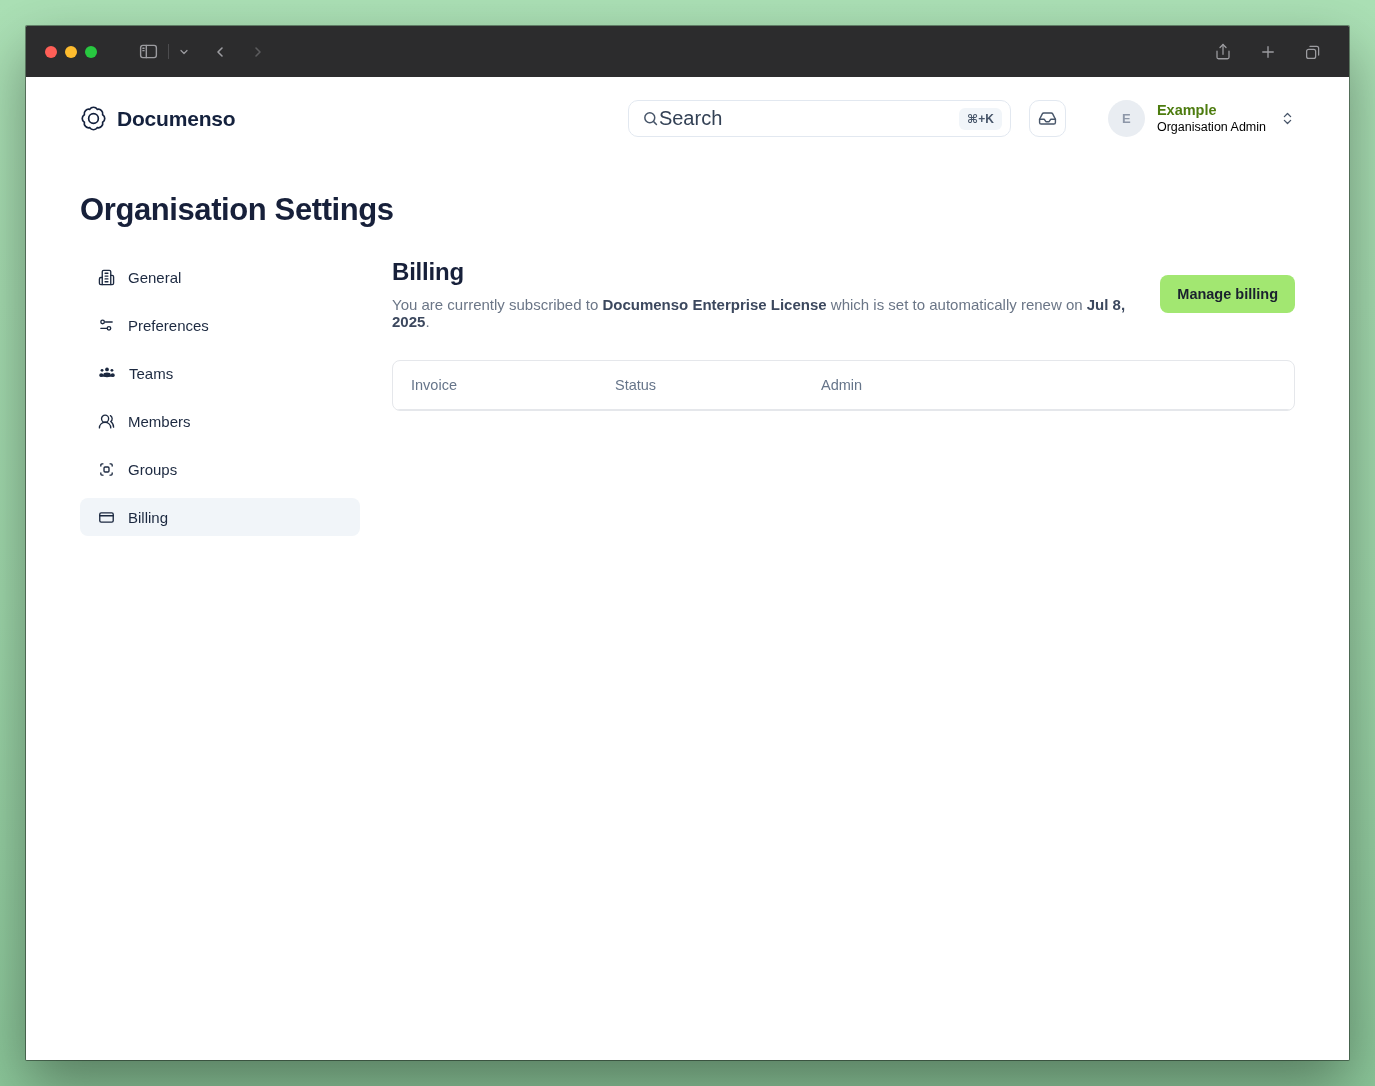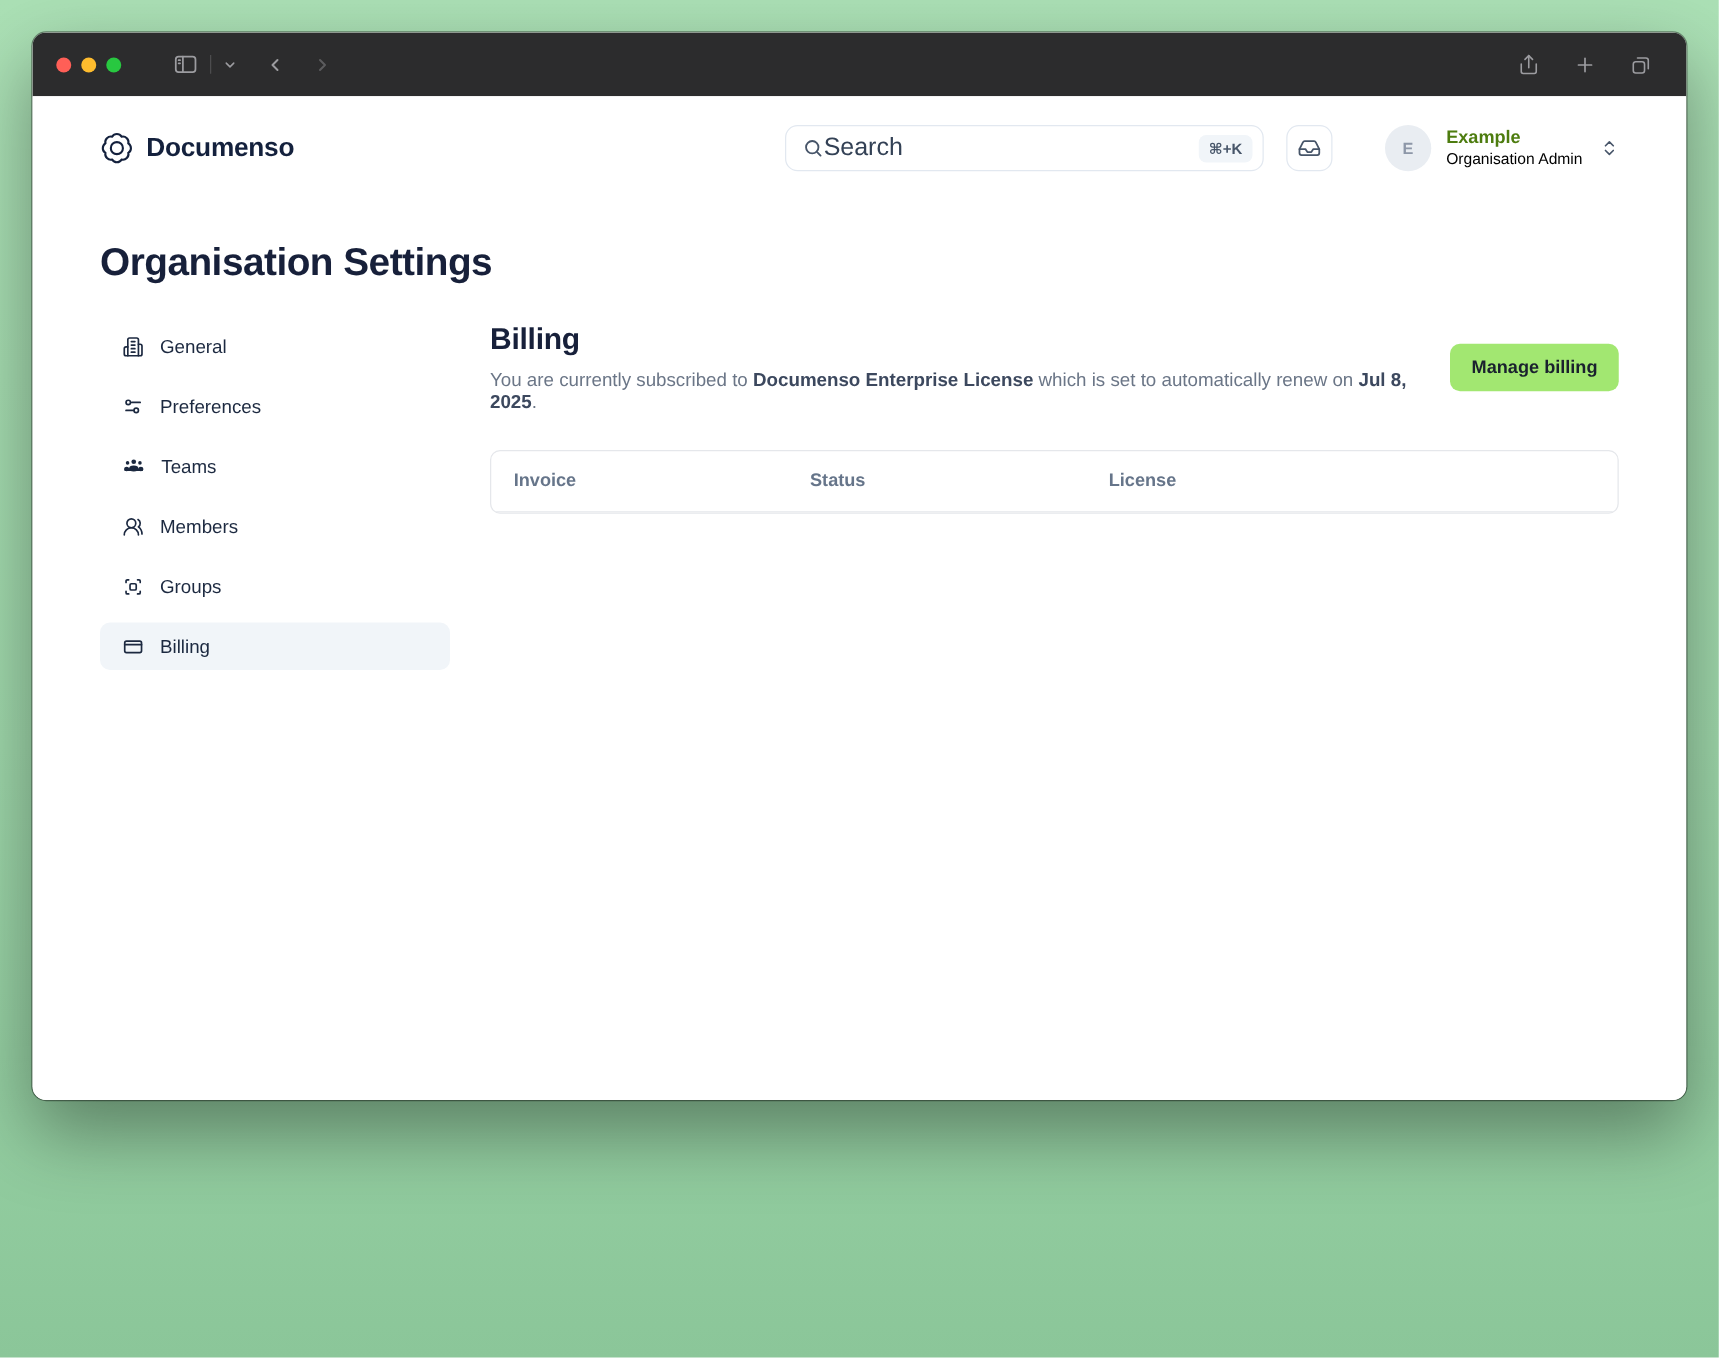--- a/index.html
+++ b/index.html
@@ -3,22 +3,22 @@
 <meta charset="utf-8">
 <style>
   * { margin:0; padding:0; box-sizing:border-box; }
   html,body { width:1375px; height:1086px; }
   body {
     font-family:"Liberation Sans","DejaVu Sans",sans-serif;
     background:linear-gradient(180deg,#abe0b5 0%,#9fd8ab 55%,#8bc699 100%);
     position:relative; overflow:hidden;
   }
   .window {
-    position:absolute; left:26px; top:26px; width:1323px; height:854px;
-    border-radius:11px; overflow:hidden; background:#fff;
+    position:absolute; left:26px; top:26px; width:1323px; height:1034px;
+    border-radius:1px; overflow:hidden; background:#fff;
     box-shadow:0 0 0 1px rgba(0,0,0,.4), 0 25px 60px rgba(0,0,0,.38);
   }
   
   .titlebar {
     height:51px; background:#2c2c2d; display:flex; align-items:center;
     padding:0 19px; color:#9c9ca0;
   }
   .lights { display:flex; gap:8px; }
   .light { width:12px; height:12px; border-radius:50%; display:inline-block; }
   .tb-icons { display:flex; align-items:center; margin-left:41px; }
@@ -77,21 +77,21 @@
   .billing-desc { margin-top:10px; font-size:15px; color:#6b7687; }
   .billing-desc b { color:#3c485e; font-weight:700; }
   .manage-btn {
     margin-left:auto; height:38px; padding:0 17px; border:none; border-radius:8px;
     font-family:inherit; font-size:14.5px; font-weight:600; color:#1a212e;
     cursor:pointer; flex-shrink:0; align-self:center;
   }
   
   .card { margin-top:30px; border:1px solid #e5e7eb; border-radius:8px; background:#fff; overflow:hidden; }
   .t-head, .t-row { display:grid; grid-template-columns:204px 206px 230px 1fr; align-items:center; padding-left:18px; }
-  .t-head { height:49px; border-bottom:1px solid #e5e7eb; color:#66758a; font-size:14.5px; font-weight:700;gap:33px; }
+  .t-head { height:49px; border-bottom:1px solid #e5e7eb; color:#66758a; font-size:14.5px; font-weight:400; }
   .t-row { height:74px; color:#1a2433; font-size:15px; }
   .cell-invoice { display:flex; align-items:center; gap:12px; font-weight:700; color:#1a2433; }
   .cell-invoice .ficon { display:flex; color:#1a2332; }
   .cell-actions { display:flex; justify-content:flex-end; gap:9px; padding-right:16px; }
   .row-btn {
     height:38px; padding:0 16px; background:#fff; border:1px solid #e2e8f0;
     border-radius:8px; font-family:inherit; font-size:14.5px; font-weight:500;
     color:#17203a; cursor:pointer;
   }
   svg { display:block; }
@@ -287,21 +287,21 @@
             <h2 class="billing-title">Billing</h2>
             <p class="billing-desc"><span>You are currently subscribed to </span><b>Documenso Enterprise License</b><span> which is set to automatically renew on </span><b>Jul 8, 2025</b><span>.</span></p>
           </div>
           <button class="manage-btn" style="background:#a2e771">Manage billing</button>
         </div>
 
         <div class="card">
           <div class="t-head">
             <span>Invoice</span>
             <span>Status</span>
-            <span>License</span>
+            <span>Admin</span>
             <span></span>
           </div>
         </div>
       </main>
     </div>
 
   </div>
 </div>
 
 </body></html>

